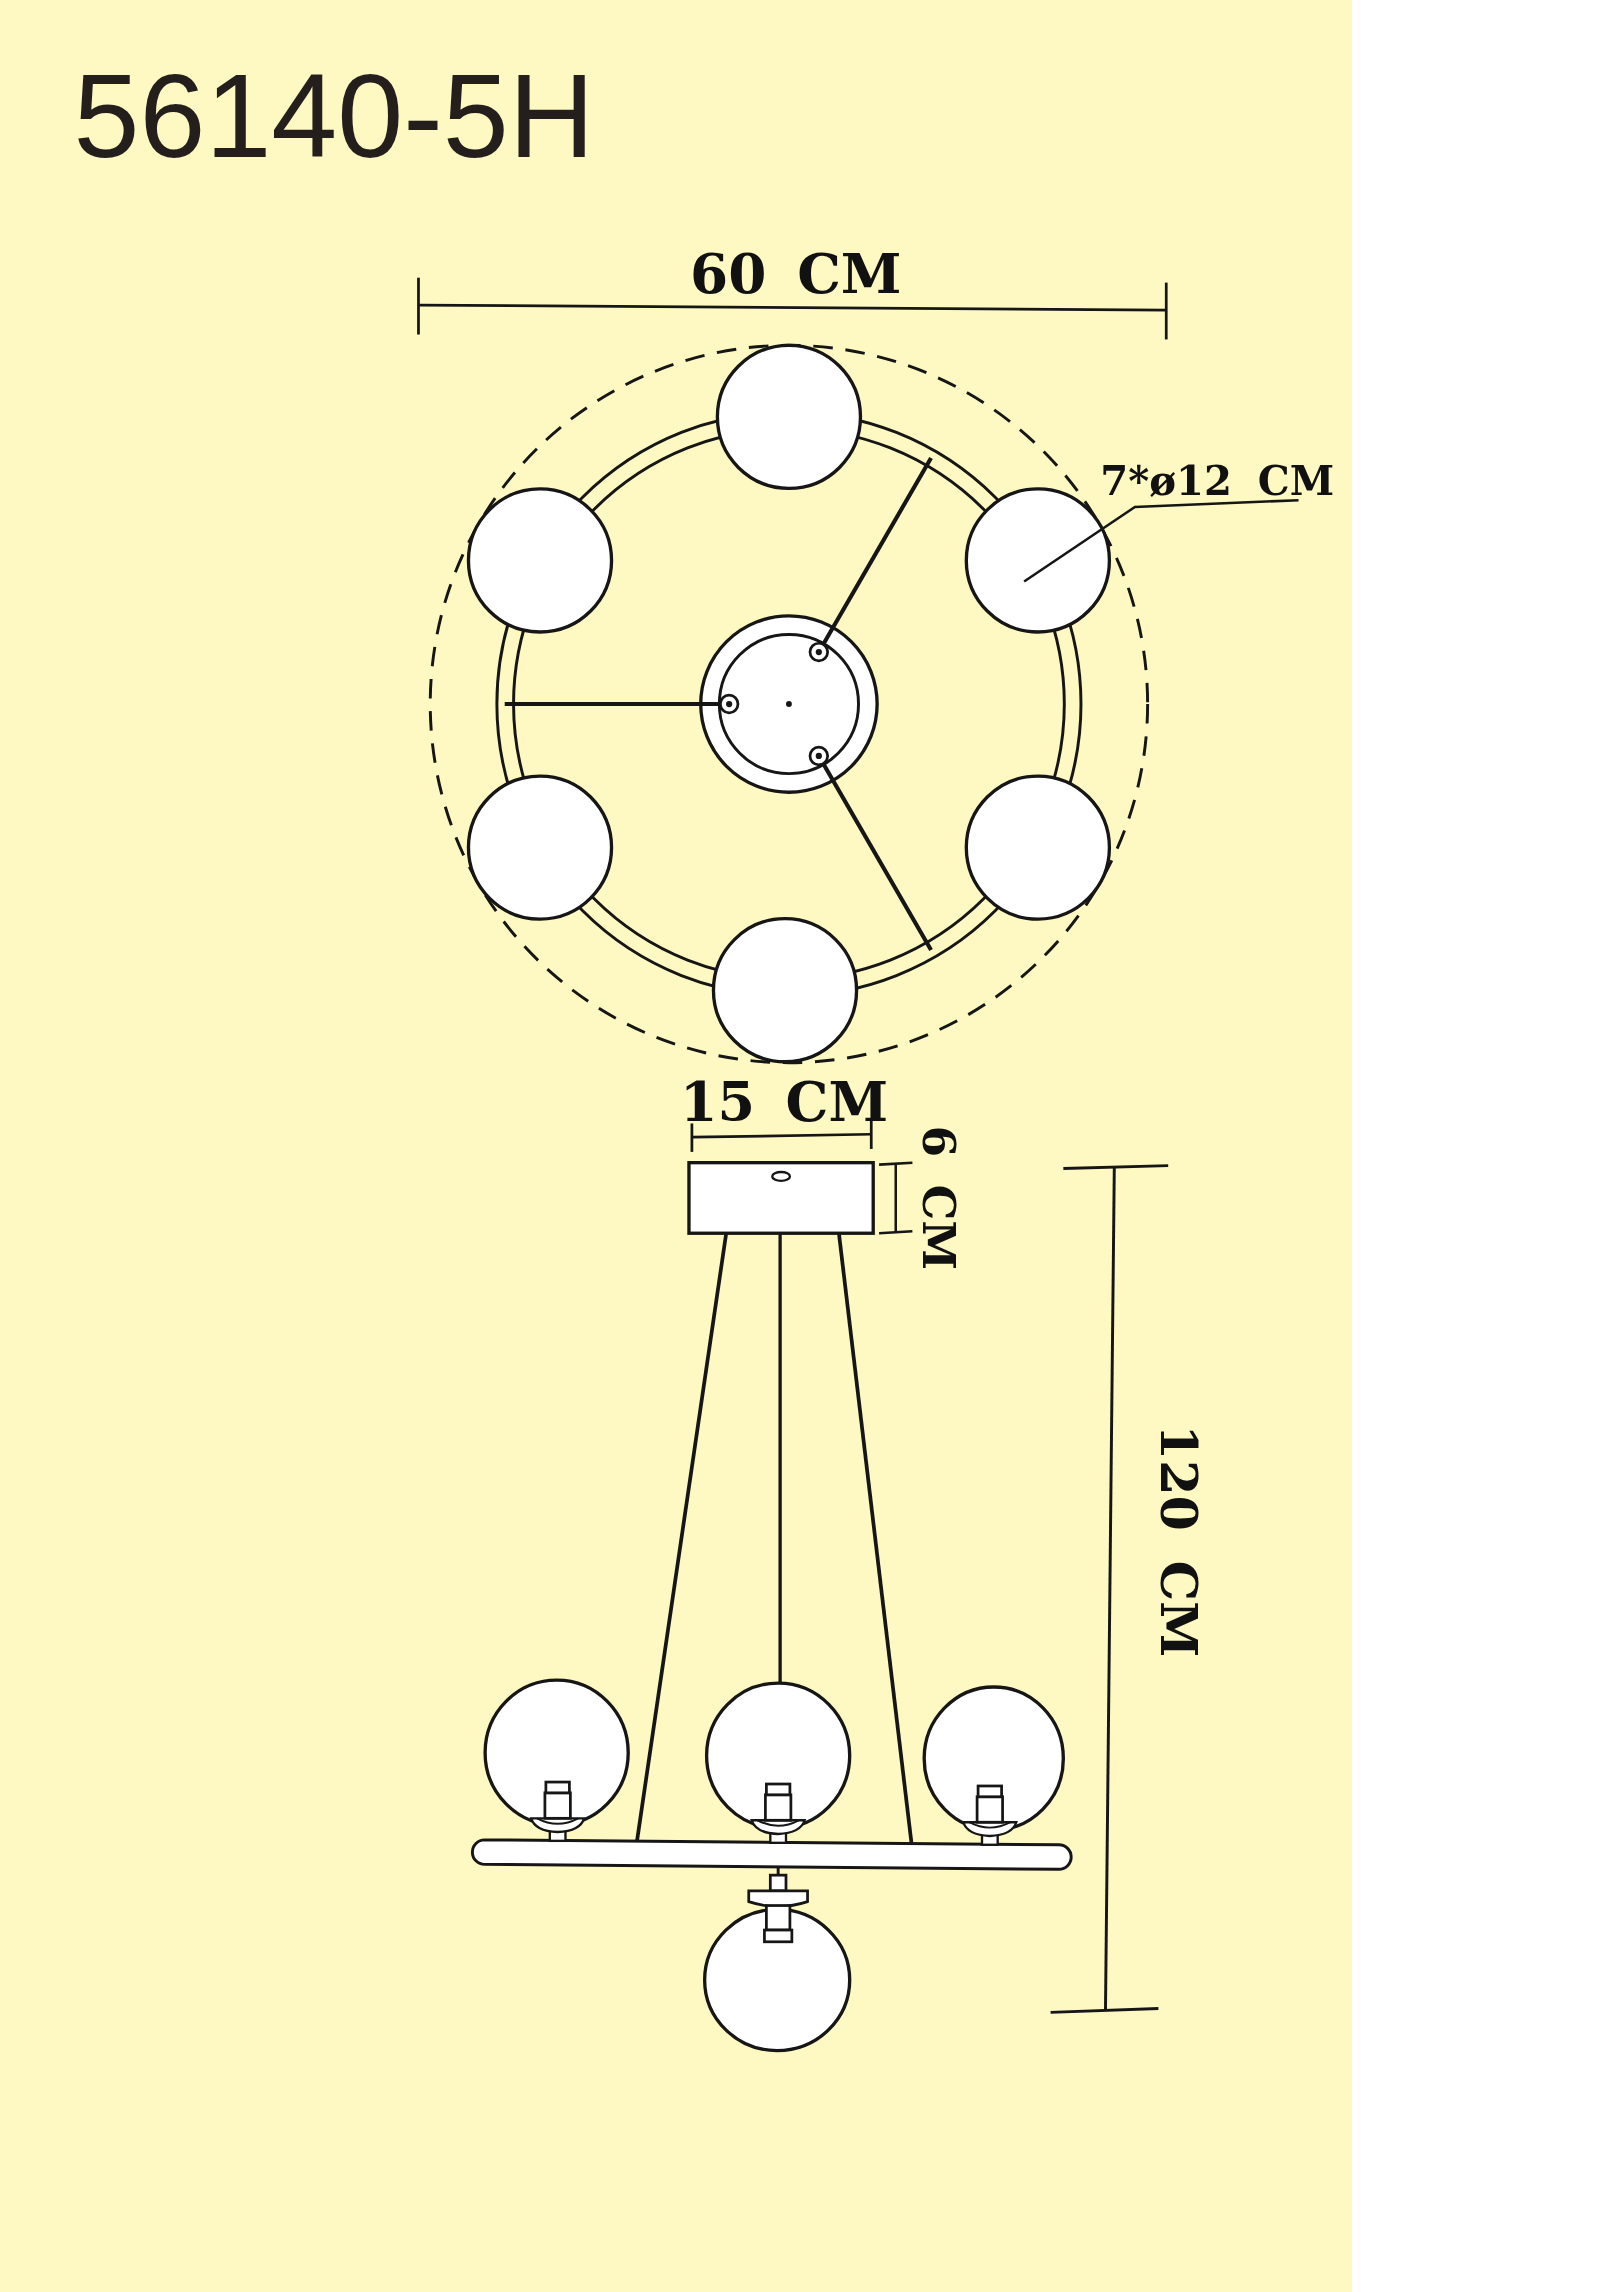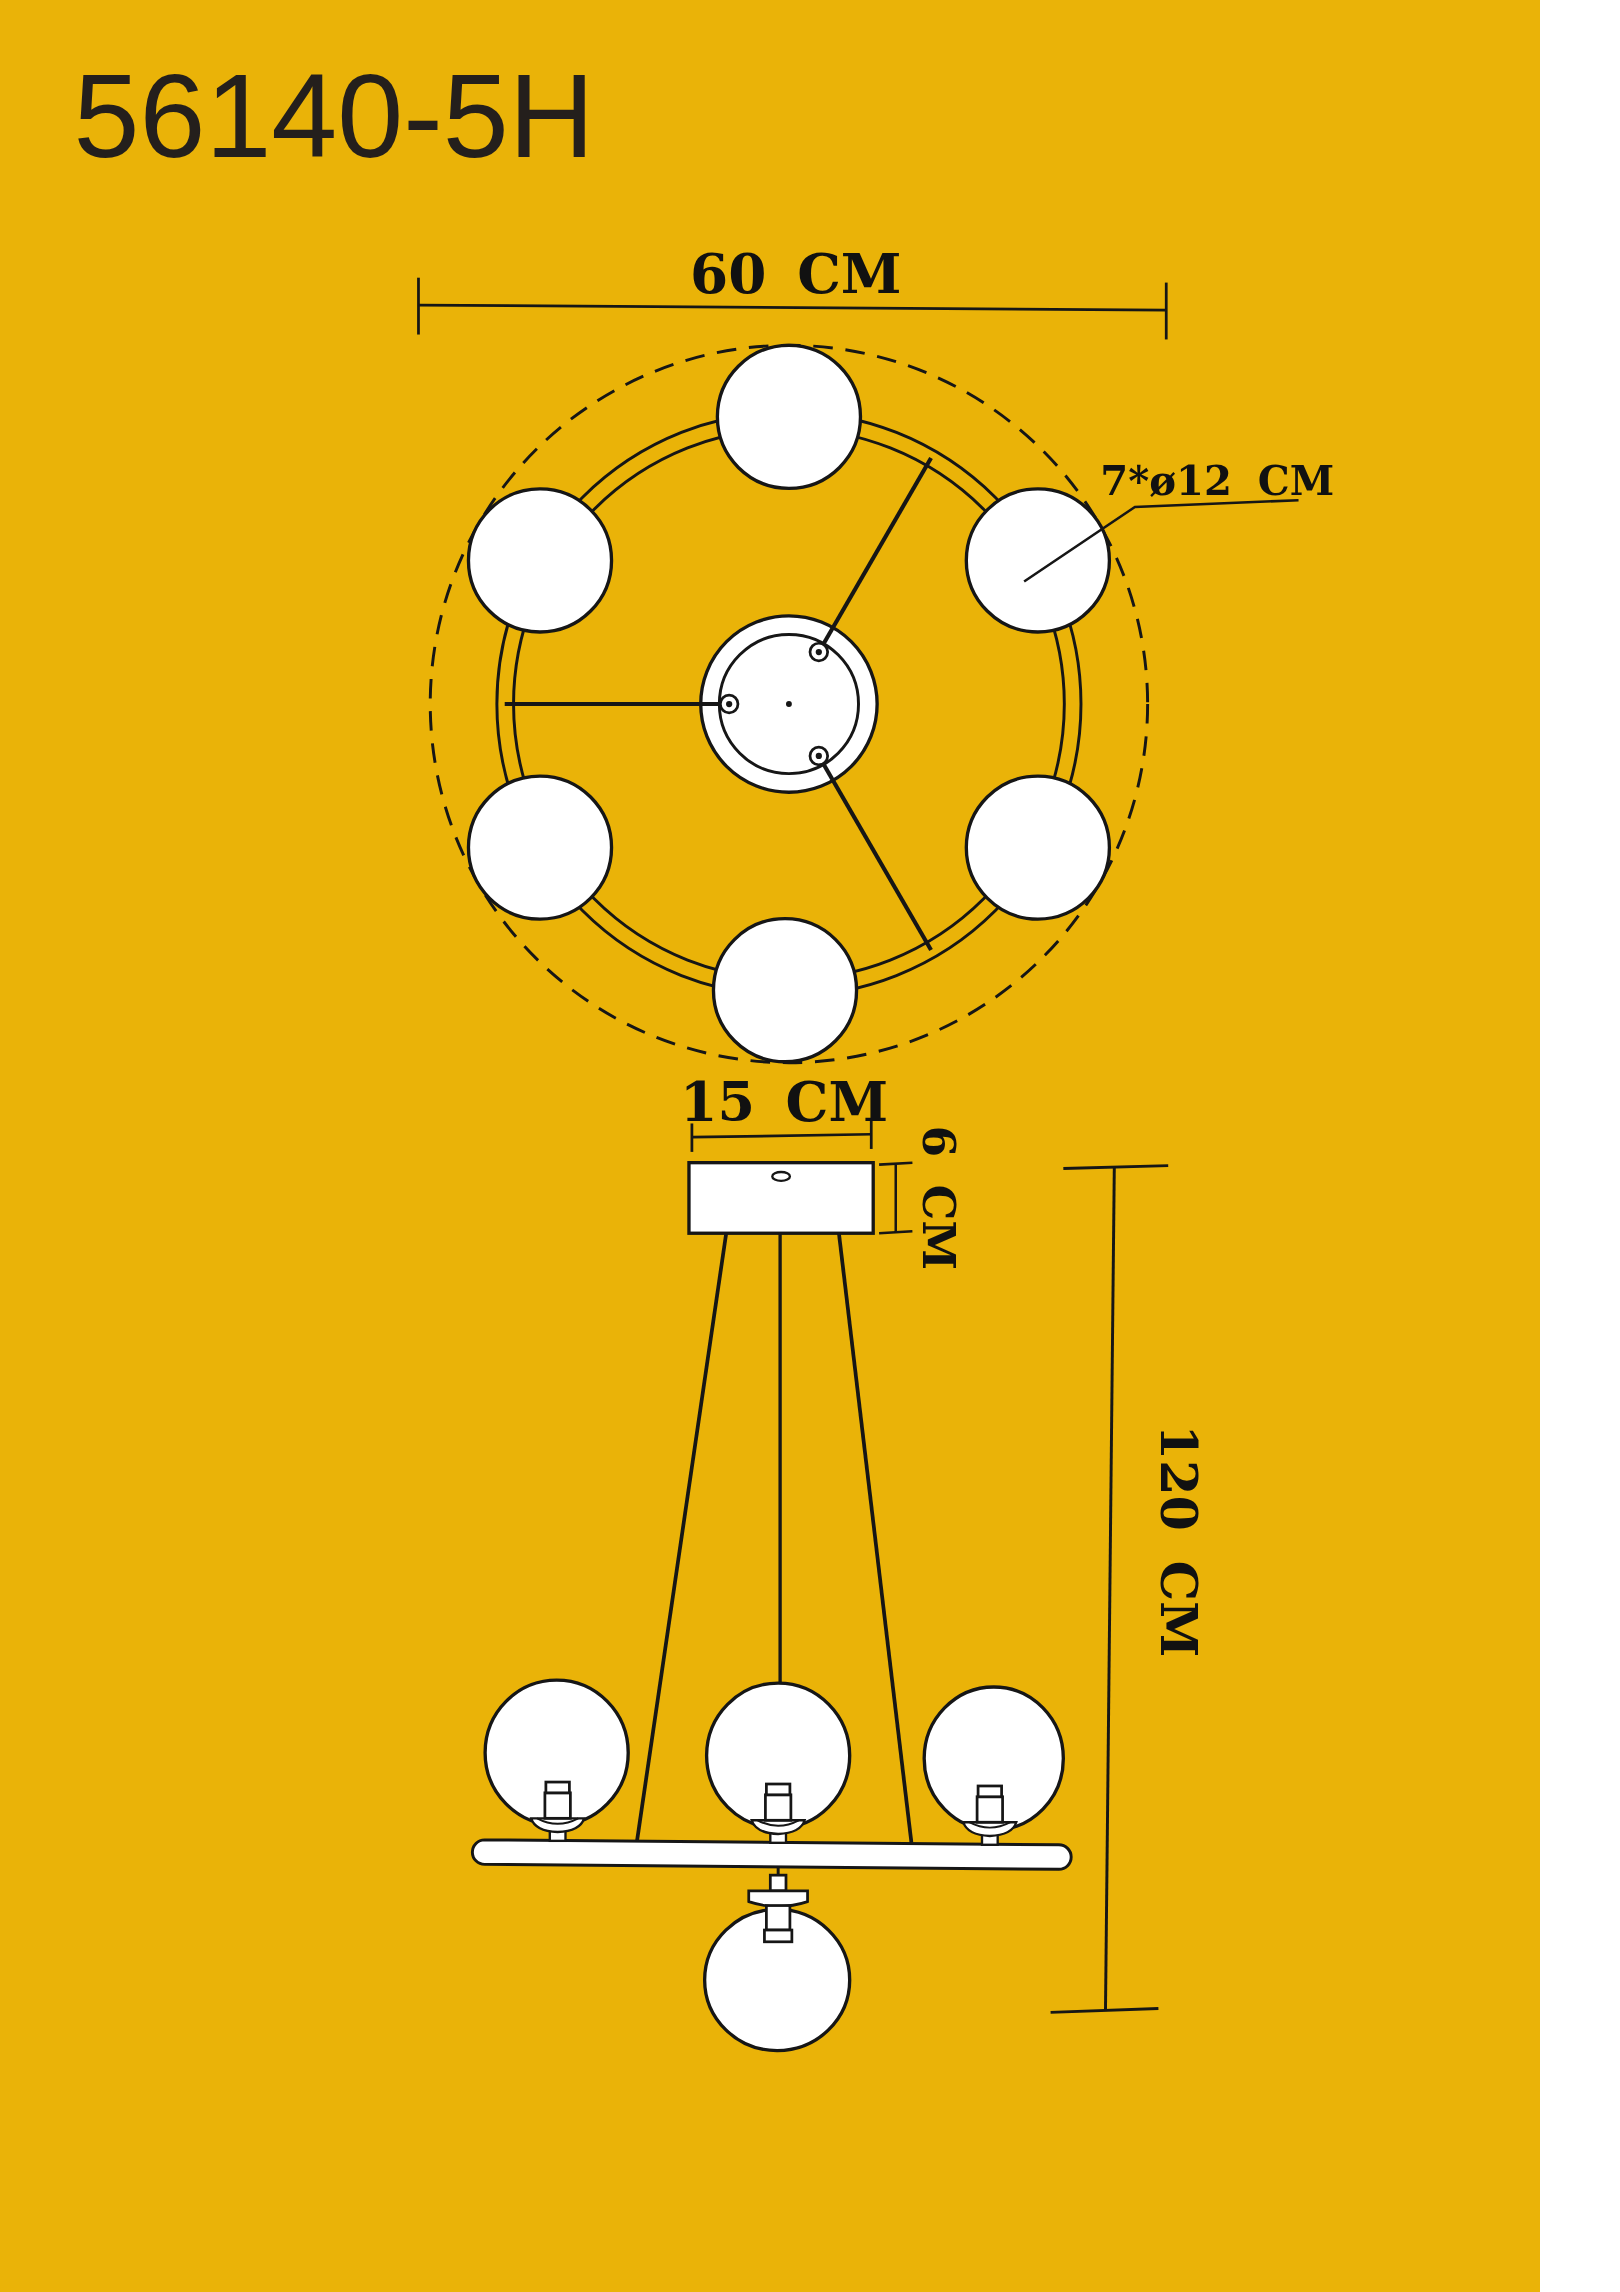--- a/index.html
+++ b/index.html
@@ -1,16 +1,16 @@
 <!DOCTYPE html>
 <html><head>
 <meta charset="utf-8">
 <style>
   html,body{margin:0;padding:0;background:#ffffff;}
-  .canvas{position:relative;width:1540px;height:2293px;background:#eab308;overflow:hidden;}
+  .canvas{position:relative;width:1352px;height:2293px;background:#fef9c3;overflow:hidden;}
   svg{display:block;width:1620px;height:2293px;}
   .title-text{
     font-family:"Liberation Sans", sans-serif;
     font-weight:400;
     fill:#241f1c;
   }
   .dim-text{
     font-family:"DejaVu Serif", serif;
     font-weight:700;
     fill:#111111;

